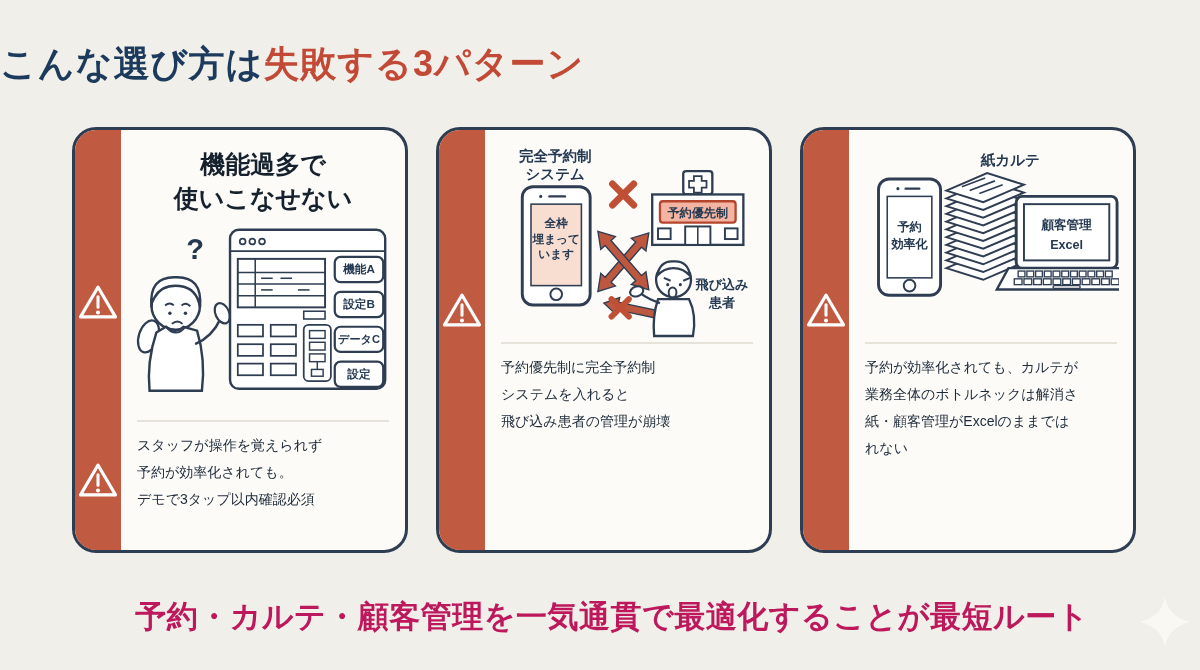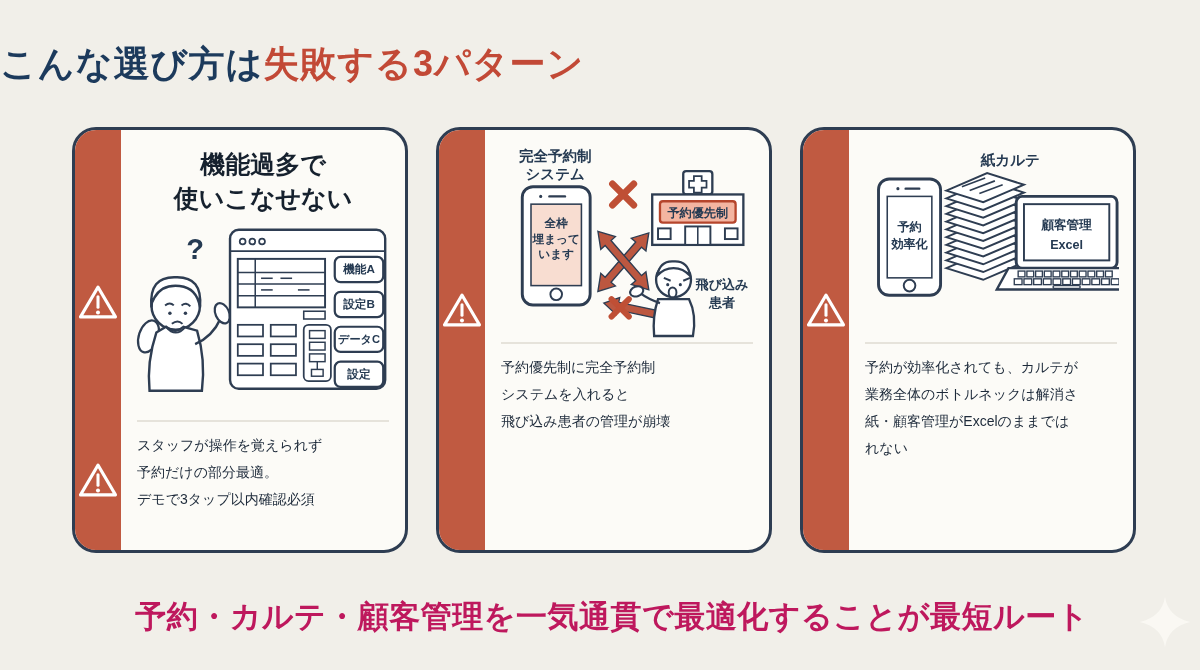--- a/index.html
+++ b/index.html
@@ -135,21 +135,21 @@
               <text x="133" y="117" font-size="11.5" text-anchor="middle">データC</text>
               <rect x="108" y="136" width="50" height="26" rx="6" class="sketch" stroke-width="2.3"></rect>
               <text x="133" y="153" font-size="12" text-anchor="middle">設定</text>
             </g>
           </g>
         </svg>
       </div>
       <div class="divider"></div>
       <div class="desc">
         <div>スタッフが操作を覚えられず</div>
-        <div>予約だけの部分最適。</div>
+        <div>予約が効率化されても。</div>
         <div>デモで3タップ以内確認必須</div>
       </div>
     </div>
   </div>
 
   <div class="card">
     <div class="sidebar">
       <svg class="warn w1" style="top:160px" viewBox="0 0 48 44">
         <path d="M24,5 L44,39 L4,39 Z" fill="none" stroke="#ffffff" stroke-width="3.5" stroke-linejoin="round"></path>
         <line x1="24" y1="16" x2="24" y2="28" stroke="#ffffff" stroke-width="3.5" stroke-linecap="round"></line>

